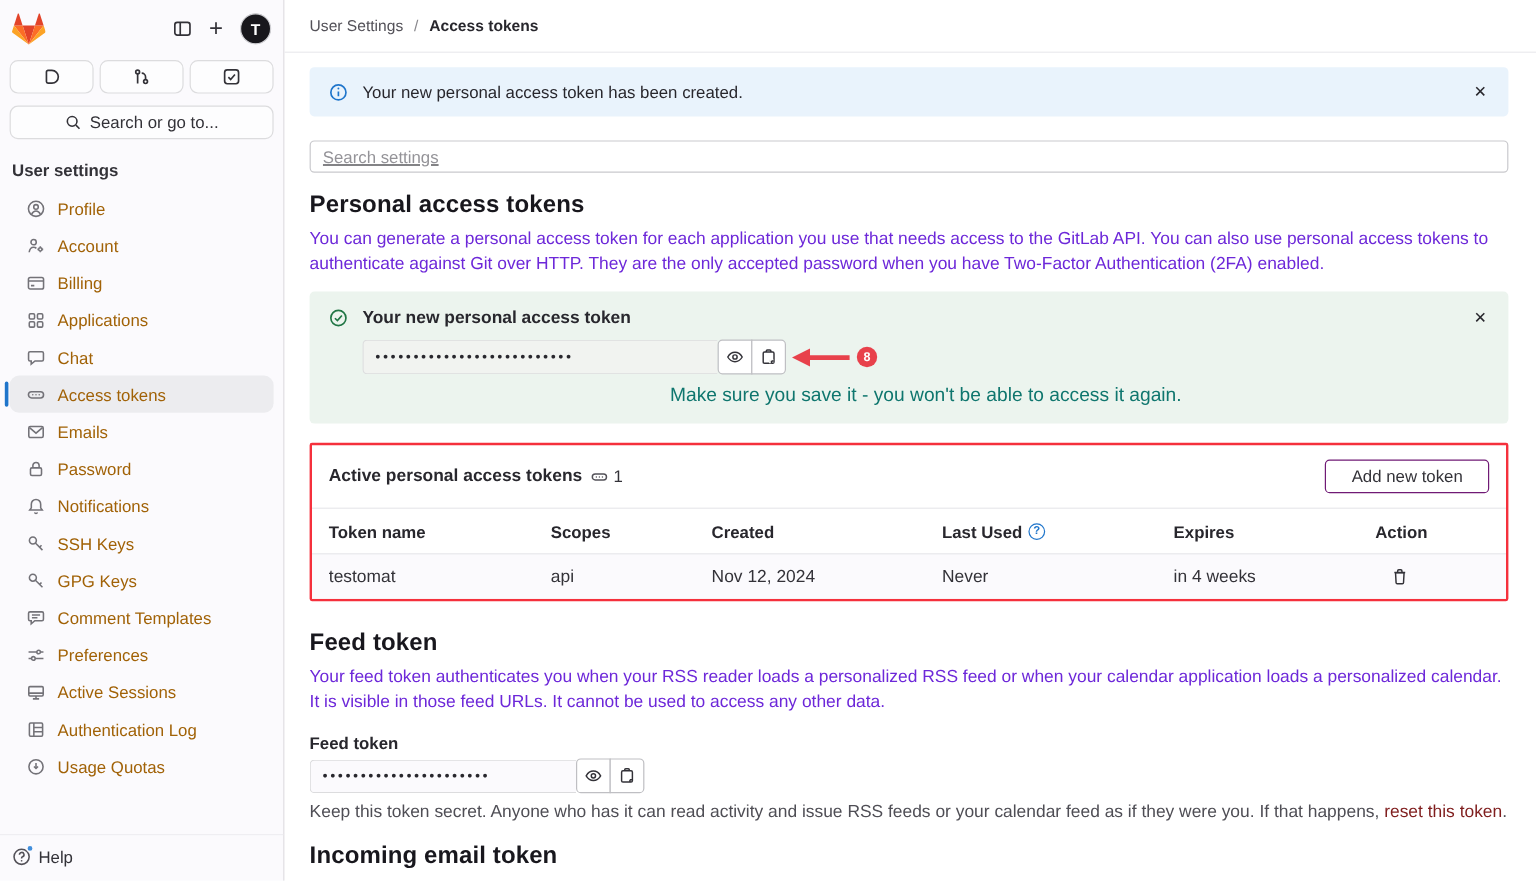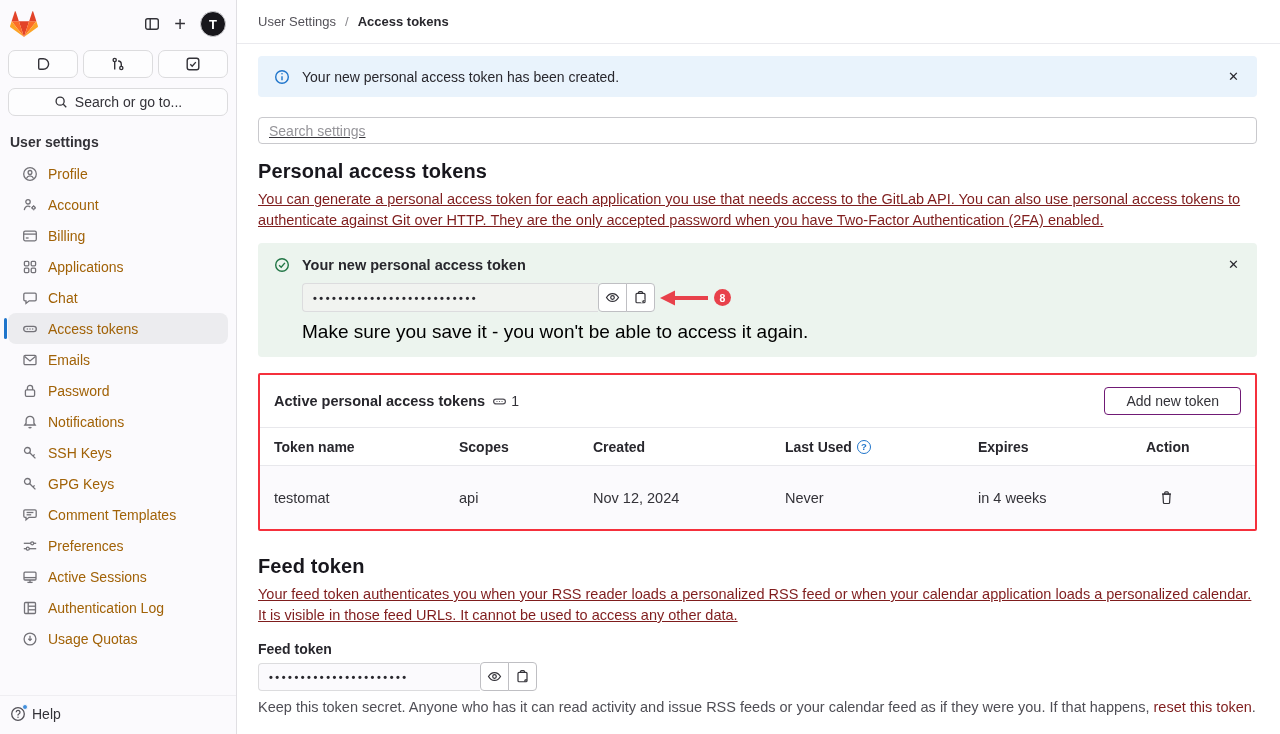--- a/index.html
+++ b/index.html
@@ -40,50 +40,50 @@
 
   .info-banner { background:#e9f3fc; border-radius:4px; height:41px; display:flex; align-items:center; padding:0 16px; gap:12px; margin-bottom:20px; }
   .info-banner-text { font-size:14px; color:#28272d; flex:1; }
   .close-x { font-size:13px; color:#28272d; cursor:pointer; line-height:1; padding:2px; }
   .info-i { width:16px; height:16px; color:#1f75cb; flex:none; }
 
   .settings-search { width:100%; height:27px; border:1px solid #c9c9cd; border-radius:4px; padding:0 10px; font-size:14px; font-family:inherit; color:#333238; background:#fff; margin-bottom:16px; display:block;text-decoration:underline; }
   .settings-search::placeholder { color:#949398; }
 
   h2.section-title { font-size:20px; font-weight:700; color:#18171d; letter-spacing:.1px; }
-  .section-desc { font-size:14.5px; line-height:21px; color:#7f1d1d; margin-top:6px; max-width:1000px;text-decoration:underline; }
+  .section-desc { font-size:14.5px; line-height:21px; color:#6d28d9; margin-top:6px; max-width:1000px; }
 
   .success-alert { background:#ecf4ee; border-radius:4px; margin-top:12px; padding:13px 16px 14px 16px; }
   .success-head { display:flex; align-items:center; gap:12px; }
   .success-title { font-weight:700; font-size:14.5px; color:#28272d; flex:1; }
   .check-icon { width:16px; height:16px; color:#217645; flex:none; }
   .token-row { display:flex; align-items:center; margin:10px 0 0 28px; }
   .token-field { width:296px; height:29px; background:#f1f3f0; border:1px solid #dcdcde; border-radius:4px 0 0 4px; border-right:none; display:flex; align-items:center; padding:0 10px; overflow:hidden; }
   .masked { font-size:11px; letter-spacing:2.5px; color:#28272d; font-weight:700; white-space:nowrap; }
   .tok-btn { width:29px; height:29px; background:#fff; border:1px solid #bfbfc3; display:flex; align-items:center; justify-content:center; cursor:pointer; color:#333238; }
   .tok-btn.first { border-radius:4px 0 0 4px; }
   .tok-btn.last { border-radius:0 4px 4px 0; margin-left:-1px; }
-  .save-note { margin:9px 0 0 28px; font-size:19px; color:#000000; }
+  .save-note { margin:9px 0 0 28px; font-size:16px; color:#0f766e;text-align:center; }
 
   .annotation { display:flex; align-items:center; margin-left:5px; }
   .ann-badge { width:17px; height:17px; border-radius:50%; background:#e8414b; color:#fff; font-size:10.5px; font-weight:700; display:flex; align-items:center; justify-content:center; margin-left:2px; }
 
   .highlight-box { border:2px solid #f5303c; border-radius:2px; margin-top:16px; background:#fff; }
   .active-head { display:flex; align-items:center; padding:12px 14px; }
   .active-title { font-weight:700; font-size:14.5px; color:#28272d; display:flex; align-items:flex-start; gap:7px; }
   .token-count { display:flex; align-items:center; gap:4px; font-weight:400; color:#333238; font-size:14px; }
   .pill-icon { width:15px; height:15px; color:#535158; }
   .active-spacer { flex:1; }
   .gl-button { background:#fff; border:1px solid #701a75; border-radius:4px; padding:5px 21px; font-size:14px; color:#333238; font-family:inherit; cursor:pointer; }
 
   .tok-table { border-top:1px solid #e8e8ec; }
   .tok-thead, .tok-tr { display:grid; grid-template-columns:185px 134px 192px 193px 168px 1fr; padding:0 14px; align-items:center; }
   .tok-thead { height:37px; }
   .tok-thead .th { font-weight:700; font-size:14px; color:#28272d; display:flex; align-items:center; gap:5px; }
-  .tok-tr { height:64px; background:#fbfafd; border-top:1px solid #e8e8ec; }
+  .tok-tr { height:38px; background:#fbfafd; border-top:1px solid #e8e8ec; }
   .tok-tr .td { font-size:14.5px; color:#333238; }
   .q-icon { width:14px; height:14px; border:1.4px solid #1f75cb; border-radius:50%; color:#1f75cb; font-size:9.5px; font-weight:700; display:inline-flex; align-items:center; justify-content:center; cursor:pointer; }
   .trash-btn { width:24px; height:24px; background:transparent; border:none; cursor:pointer; color:#333238; display:flex; align-items:center; justify-content:center; margin-left:8px; }
 
   .feed-section { margin-top:24px; }
   .field-label { font-weight:700; font-size:14px; color:#28272d; margin-top:15px; }
   .feed-token-row { display:flex; align-items:center; margin-top:5px; }
   .feed-field { width:222px; height:28px; background:#fbfafd; border:1px solid #dcdcde; border-radius:4px 0 0 4px; border-right:none; display:flex; align-items:center; padding:0 10px; }
   .secret-note { margin-top:8px; font-size:14.5px; color:#4f4e55; }
   .link { color:#7f1d1d; cursor:pointer; text-decoration:none; }

